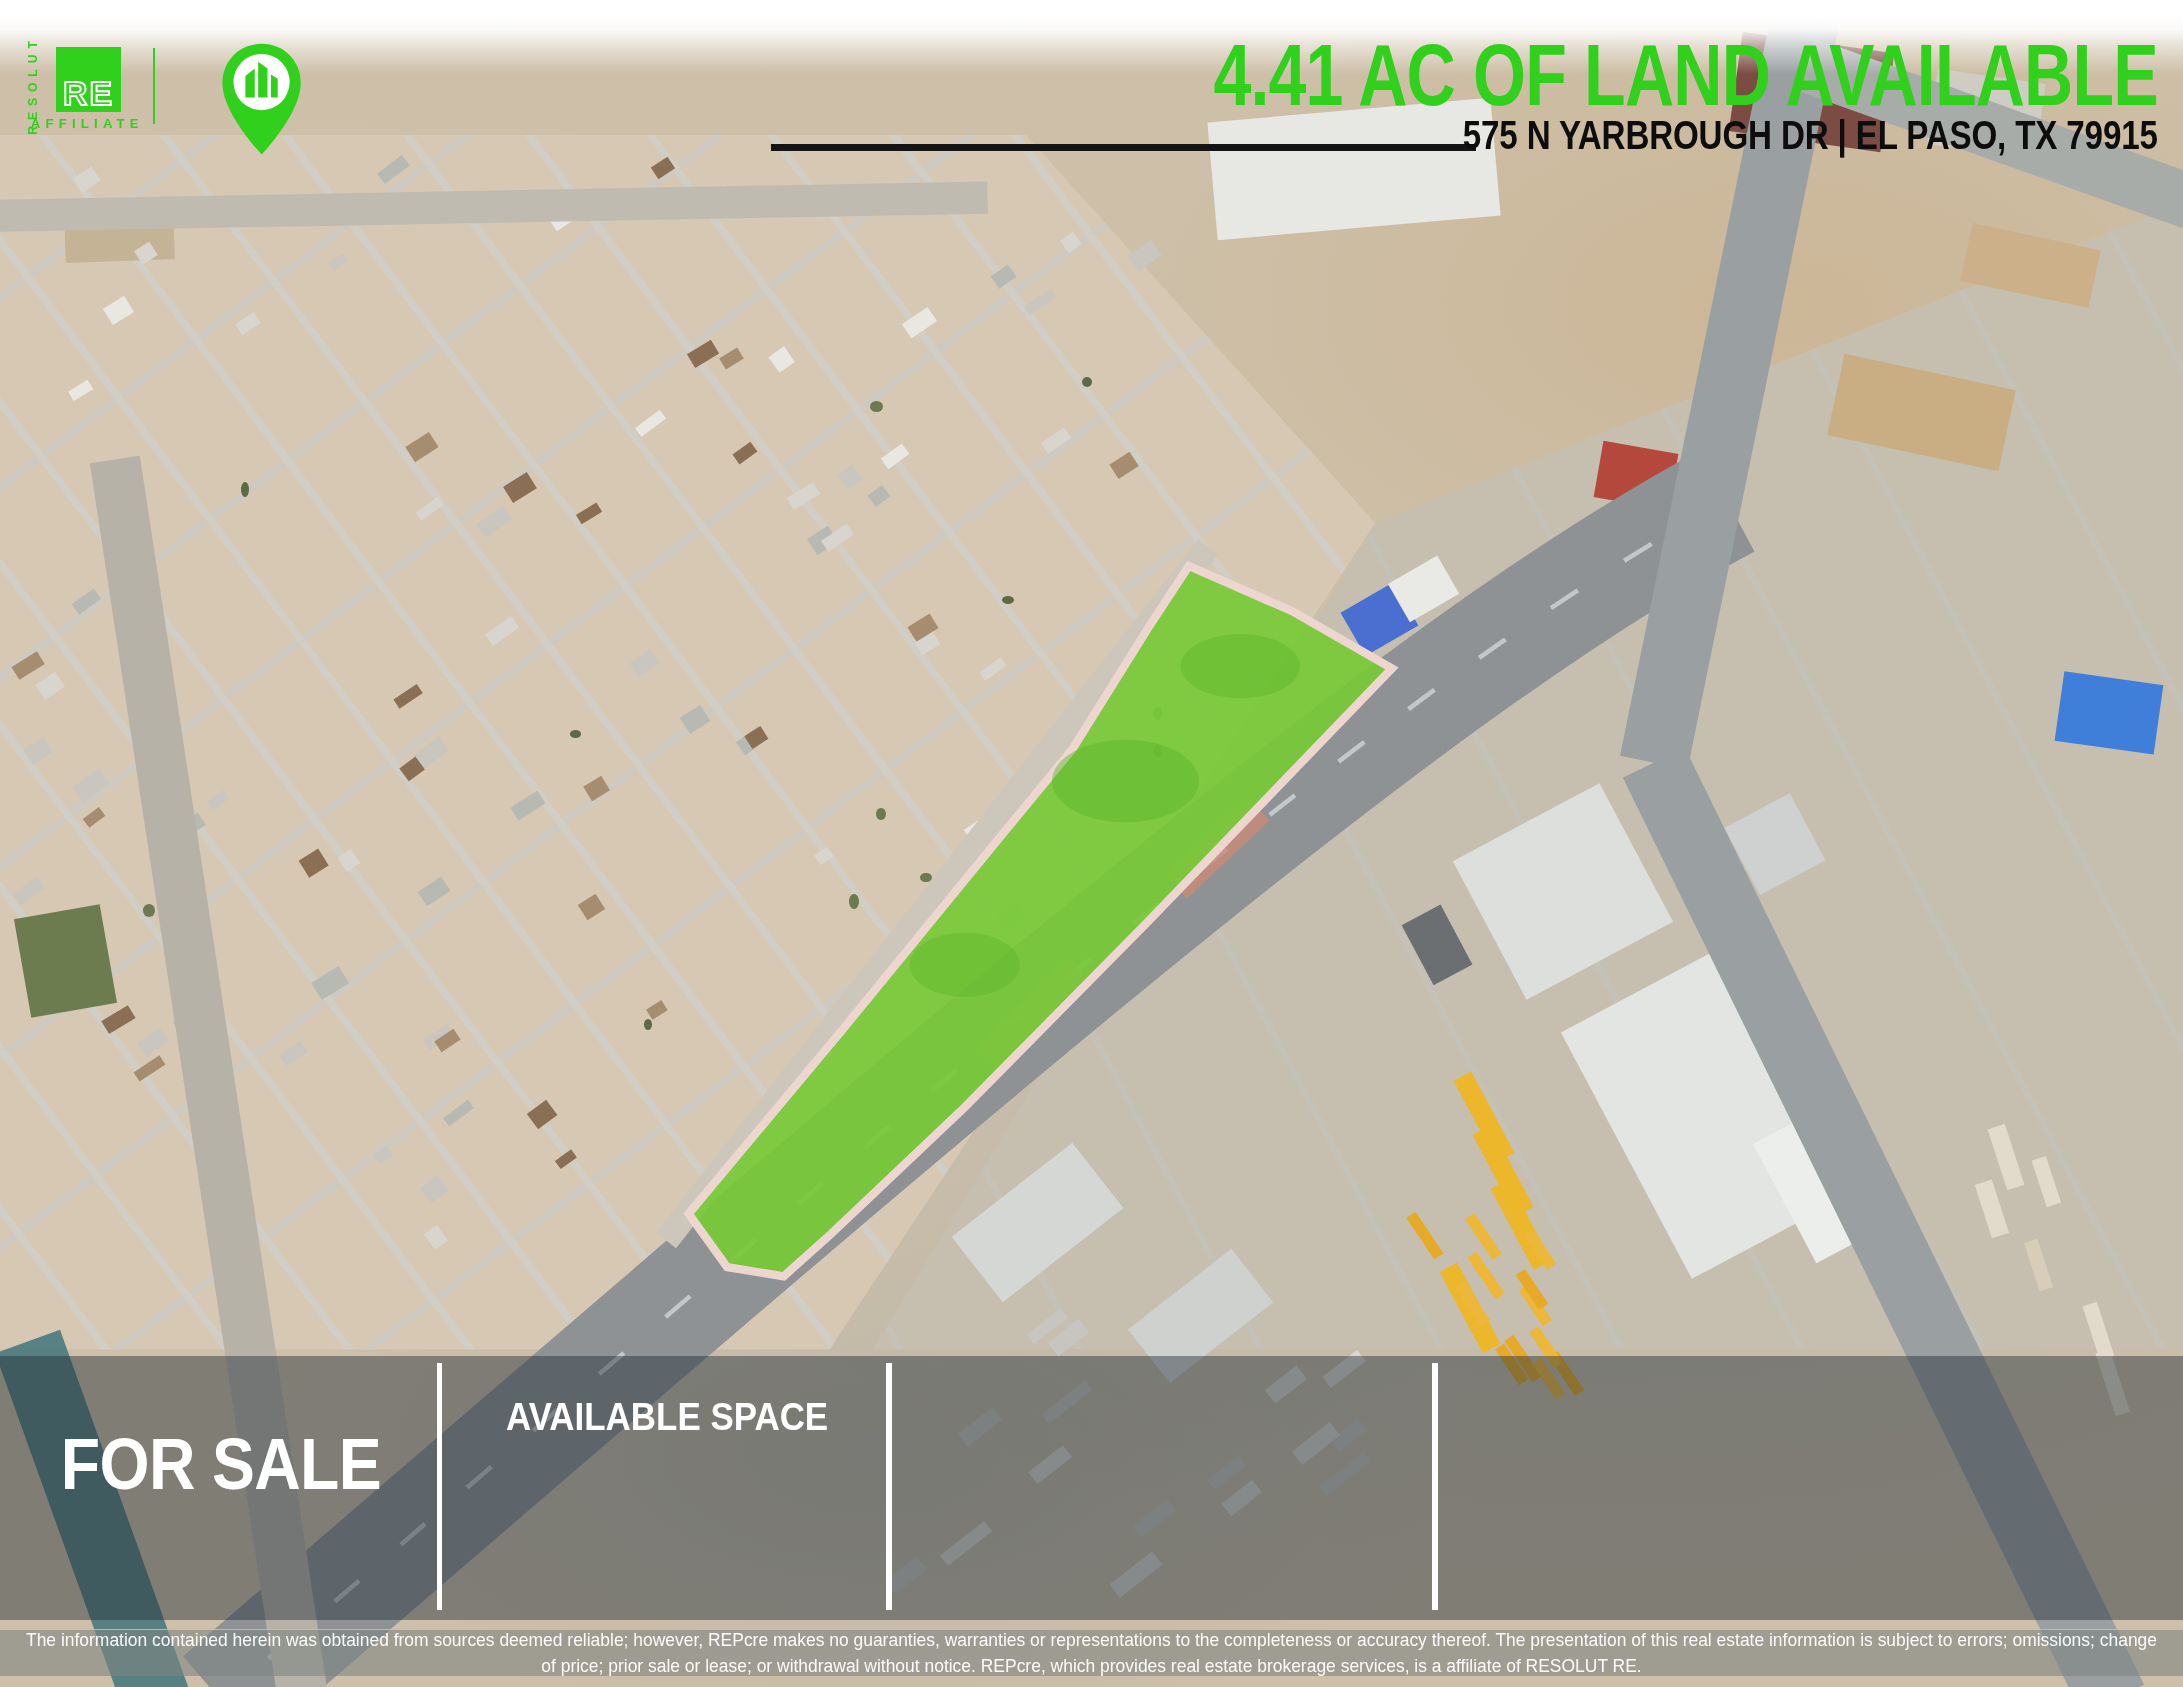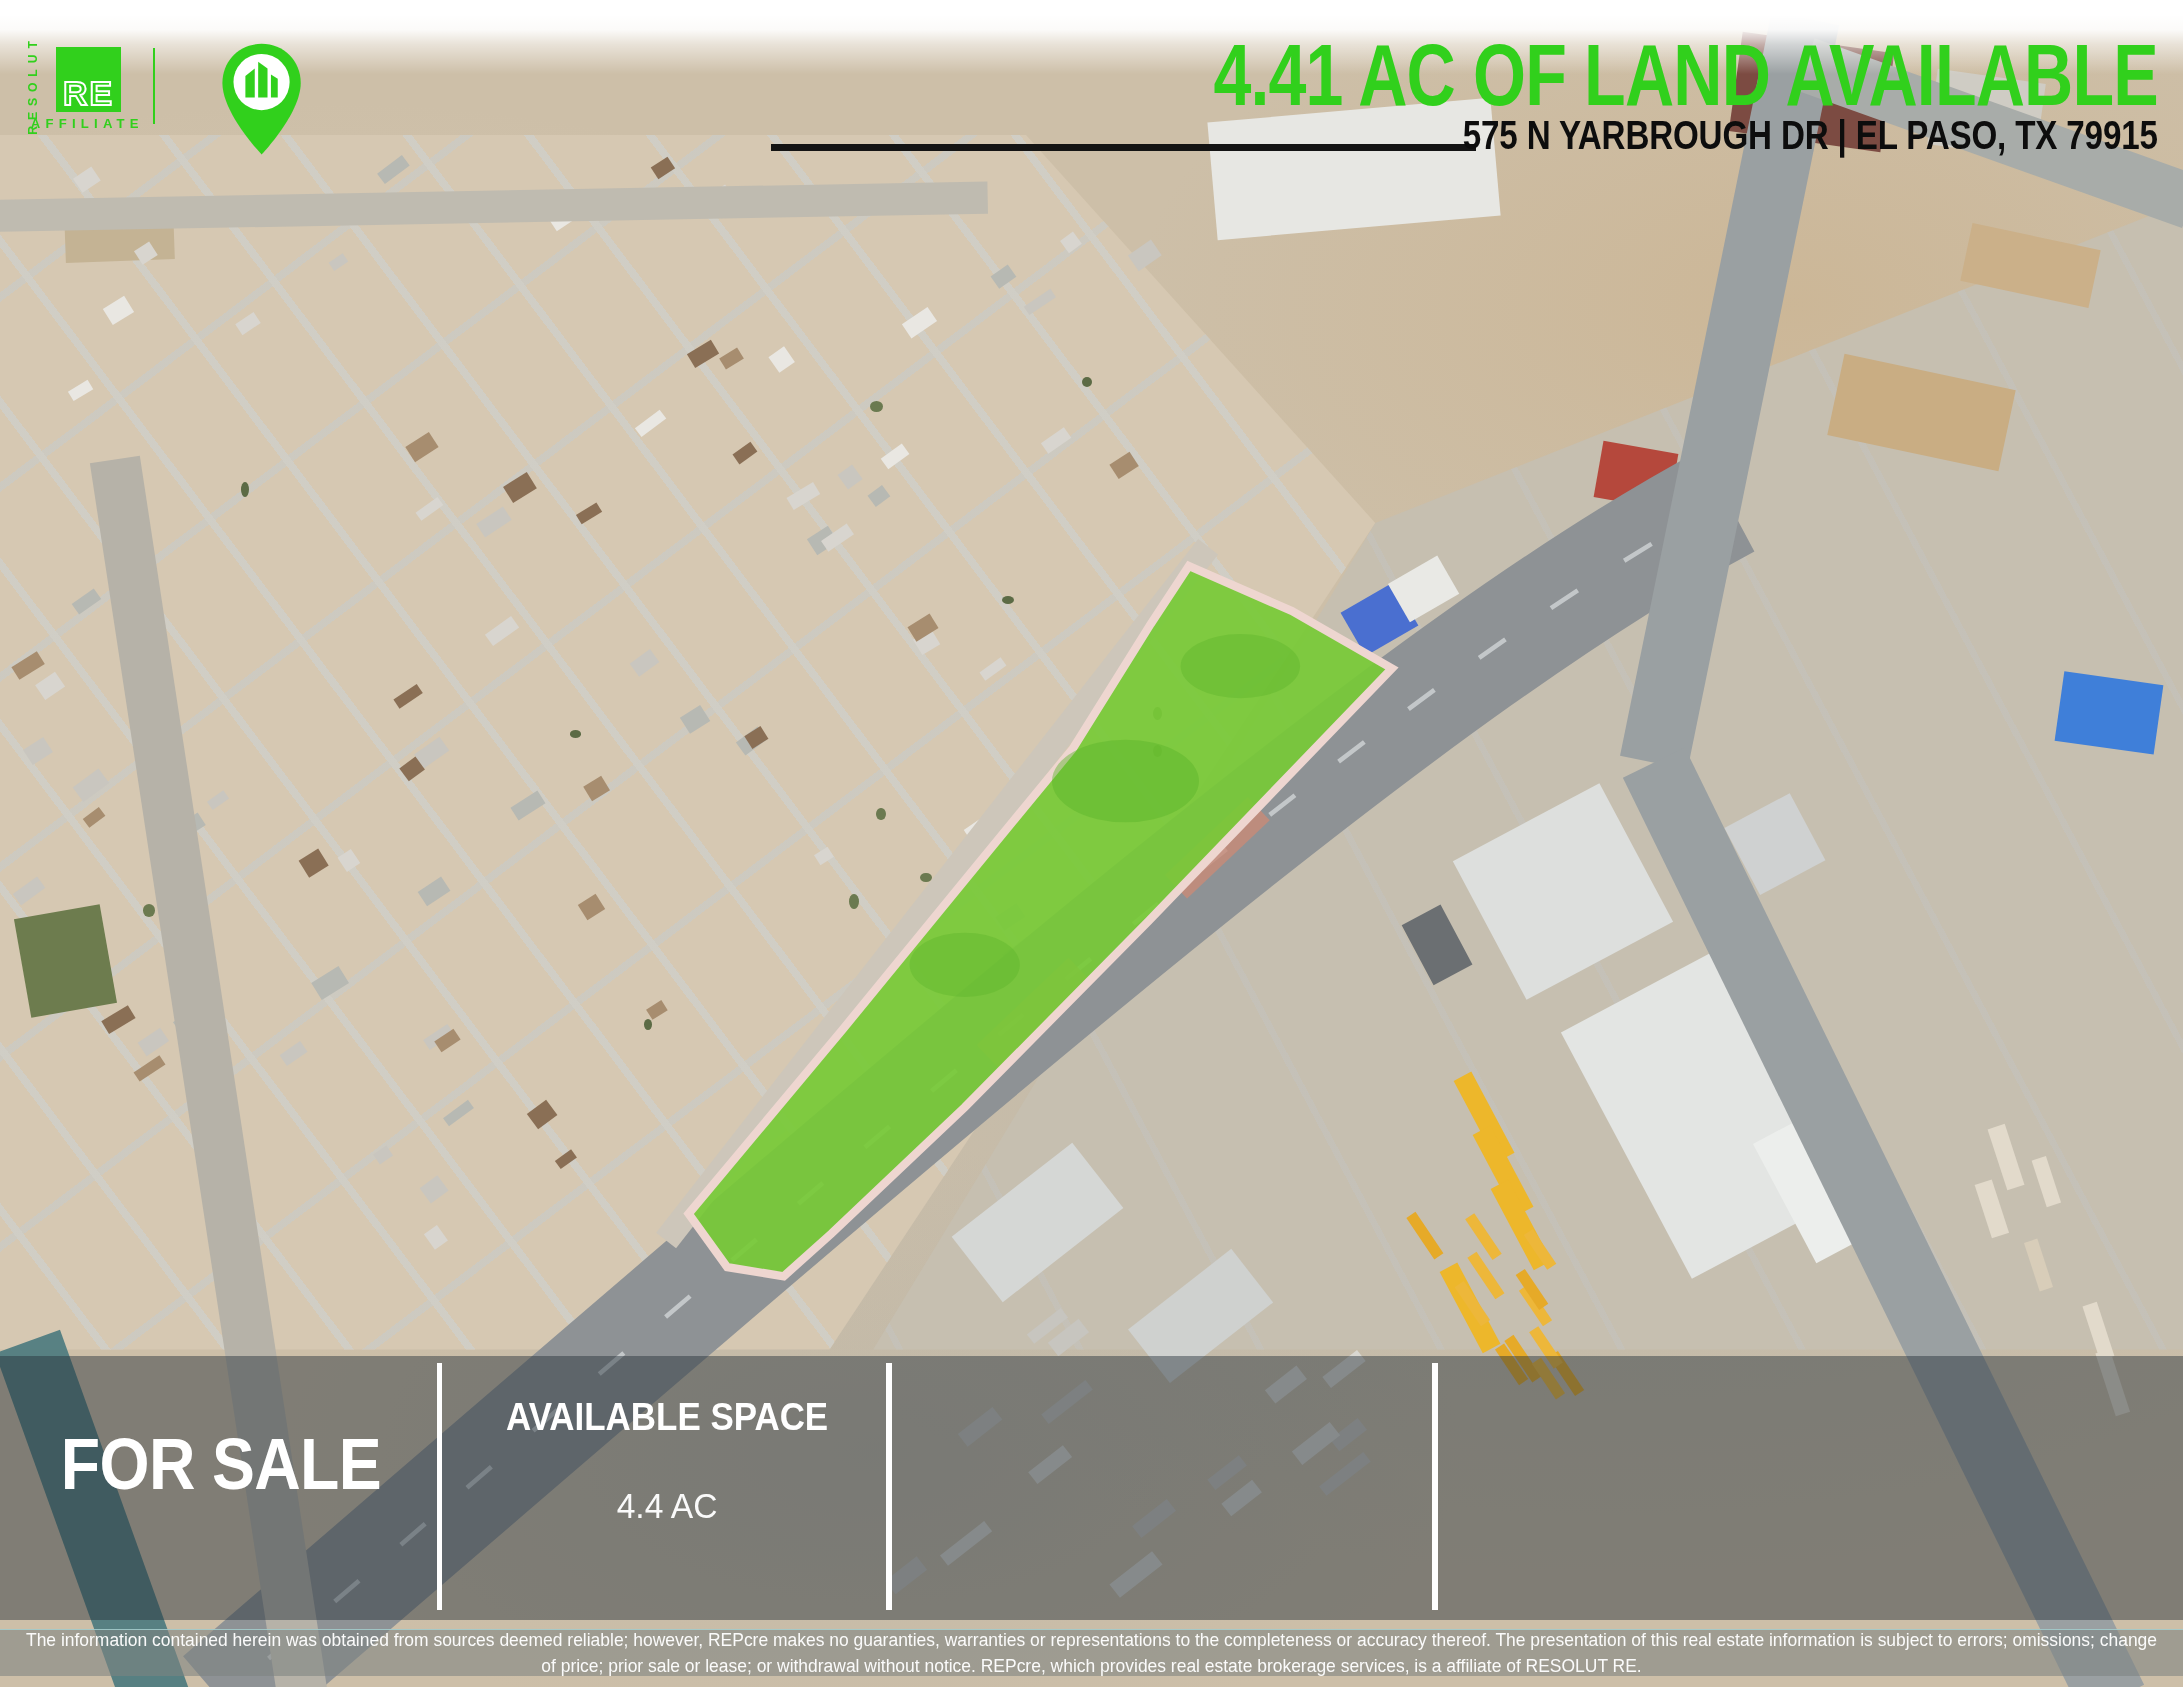--- a/index.html
+++ b/index.html
@@ -295,21 +295,20 @@
   <div class="header-rule"></div>
 
   <div class="head-title"><span>4.41 AC OF LAND AVAILABLE</span></div>
   <div class="head-addr"><span>575 N YARBROUGH DR | EL PASO, TX 79915</span></div>
 
   <div class="band">
     <div class="for-sale"><span>FOR SALE</span></div>
     <div class="vdiv" style="left:20.0%"></div>
     <div class="sec" style="left:20.4%;width:20.3%">
       <div class="lbl"><span>AVAILABLE SPACE</span></div>
-      <div class="val"><span>4.4 AC</span></div>
     </div>
     <div class="vdiv" style="left:40.6%"></div>
     <div class="vdiv" style="left:65.6%"></div>
   </div>
 
   <div class="disclaimer">
     <p>The information contained herein was obtained from sources deemed reliable; however, REPcre makes no guaranties, warranties or representations to the completeness or accuracy thereof. The presentation of this real estate information is subject to errors; omissions; change of price; prior sale or lease; or withdrawal without notice. REPcre, which provides real estate brokerage services, is a affiliate of RESOLUT RE.</p>
   </div>
 
 </div>

